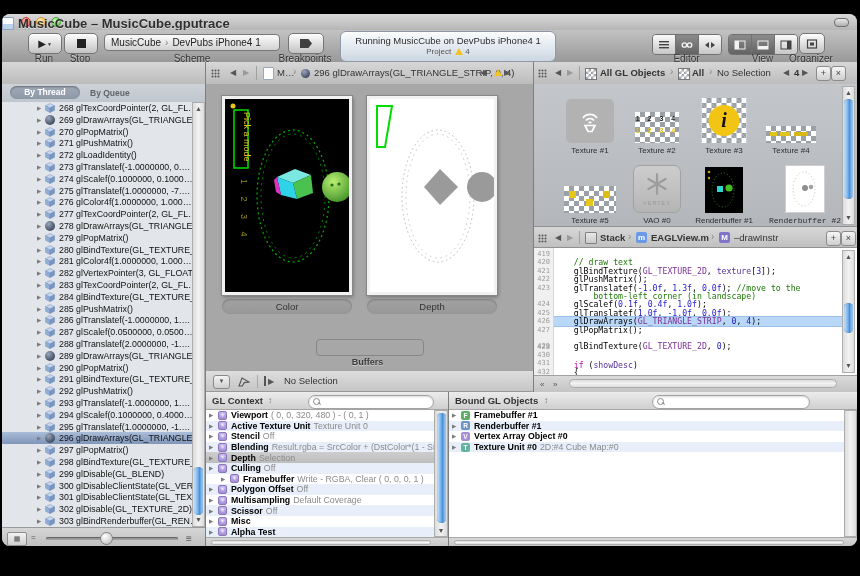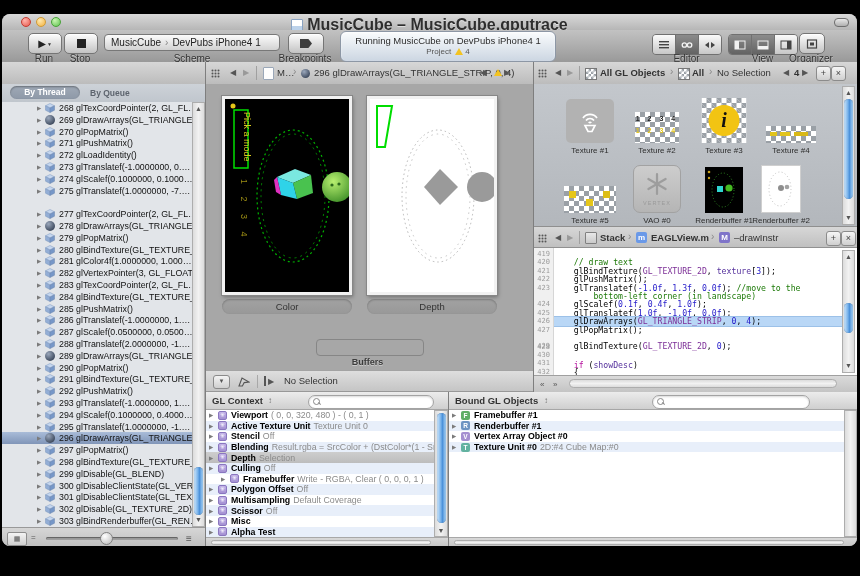--- a/index.html
+++ b/index.html
@@ -4,21 +4,21 @@
 <style>
   html,body{margin:0;padding:0;background:#000;width:860px;height:576px;overflow:hidden;
     font-family:"Liberation Sans",sans-serif;-webkit-font-smoothing:antialiased;}
   .abs{position:absolute;}
   #win{position:absolute;left:2px;top:14px;width:855px;height:532px;border-radius:8px;
     overflow:hidden;background:#aeaeae;box-shadow:0 0 0 1px rgba(0,0,0,.6);}
   
   #titlebar{left:0;top:0;width:855px;height:16px;background:linear-gradient(#d9d9d9,#b6b6b6);
     border-bottom:1px solid #9a9a9a;}
   .light{width:10px;height:10px;border-radius:50%;top:3px;}
-  #title-text{left:0;right:0;top:2px;text-align:center;font-size:16px;font-weight:bold;color:#2e2e2e;
+  #title-text{left:0;right:0;top:2px;text-align:left;font-size:13px;font-weight:bold;color:#2e2e2e;
     text-shadow:0 1px 0 rgba(255,255,255,.5);}
   #doc-icon{display:inline-block;width:10px;height:11px;background:#fff;border:1px solid #8aa3c2;
     vertical-align:-2px;margin-right:4px;border-radius:1px;
     background:linear-gradient(#fff 55%,#bcd2ea 55%);}
   #lozenge{right:8px;top:4px;width:13px;height:7px;border:1px solid #6f6f6f;border-radius:4px;
     background:linear-gradient(#e8e8e8,#b0b0b0);}
   #toolbar{left:0;top:16px;width:855px;height:32px;background:linear-gradient(#c2c2c2,#999);
     border-bottom:1px solid #666;}
   .tb-btn{top:3px;height:19px;border:1px solid #757575;border-radius:5px;
     background:linear-gradient(#fdfdfd,#c3c3c3);box-shadow:inset 0 1px 0 #fff;
@@ -417,20 +417,29 @@
       </div>
       <div class="nav-row" style="top: 82.6px;">
         <div class="nav-tri">▶</div>
         <div class="nav-ic"><svg width="10" height="10" viewBox="0 0 10 10">
             <polygon points="5,0.5 9.5,2.8 5,5 0.5,2.8" fill="#c6d7ef" stroke="#7d96bd" stroke-width="0.5"></polygon>
             <polygon points="0.5,2.8 5,5 5,9.5 0.5,7.2" fill="#93aed6" stroke="#7d96bd" stroke-width="0.5"></polygon>
             <polygon points="9.5,2.8 5,5 5,9.5 9.5,7.2" fill="#7697c8" stroke="#6c87ad" stroke-width="0.5"></polygon>
           </svg></div>
         <div class="nav-txt">275 glTranslatef(1.0000000, -7.…</div>
       </div>
+      <div class="nav-row" style="top: 94.4px;">
+        <div class="nav-tri">▶</div>
+        <div class="nav-ic"><svg width="10" height="10" viewBox="0 0 10 10">
+            <polygon points="5,0.5 9.5,2.8 5,5 0.5,2.8" fill="#c6d7ef" stroke="#7d96bd" stroke-width="0.5"></polygon>
+            <polygon points="0.5,2.8 5,5 5,9.5 0.5,7.2" fill="#93aed6" stroke="#7d96bd" stroke-width="0.5"></polygon>
+            <polygon points="9.5,2.8 5,5 5,9.5 9.5,7.2" fill="#7697c8" stroke="#6c87ad" stroke-width="0.5"></polygon>
+          </svg></div>
+        <div class="nav-txt">276 glColor4f(1.0000000, 1.000…</div>
+      </div>
       <div class="nav-row" style="top: 106.2px;">
         <div class="nav-tri">▶</div>
         <div class="nav-ic"><svg width="10" height="10" viewBox="0 0 10 10">
             <polygon points="5,0.5 9.5,2.8 5,5 0.5,2.8" fill="#c6d7ef" stroke="#7d96bd" stroke-width="0.5"></polygon>
             <polygon points="0.5,2.8 5,5 5,9.5 0.5,7.2" fill="#93aed6" stroke="#7d96bd" stroke-width="0.5"></polygon>
             <polygon points="9.5,2.8 5,5 5,9.5 9.5,7.2" fill="#7697c8" stroke="#6c87ad" stroke-width="0.5"></polygon>
           </svg></div>
         <div class="nav-txt">277 glTexCoordPointer(2, GL_FL…</div>
       </div>
       <div class="nav-row" style="top: 118px;">
@@ -910,21 +919,21 @@
       <div class="tex-cell" style="left: 159px; top: 73px; height: 70px;">
         <div class="tex-thumb" style="width: 38px; height: 46px; background: rgb(0, 0, 0);"><svg width="38" height="46" viewBox="0 0 38 46">
             <ellipse cx="18" cy="23" rx="11" ry="17" fill="none" stroke="#2f8a22" stroke-width="1" stroke-dasharray="1,2.2"></ellipse>
             <rect x="12" y="19" width="6" height="6" fill="#2fd6d0"></rect>
             <circle cx="24" cy="21" r="3.6" fill="#46bb22"></circle>
             <circle cx="4" cy="5" r="1.3" fill="#caa21a"></circle>
             <circle cx="4" cy="11" r="1.2" fill="#caa21a"></circle>
           </svg></div>
         <div class="tex-label">Renderbuffer #1</div>
       </div>
-      <div class="tex-cell" style="left: 216px; top: 73px; height: 70px;">
+      <div class="tex-cell" style="left: 240px; top: 73px; height: 70px; font-family: Liberation Mono, monospace;">
         <div class="tex-thumb" style="width: 38px; height: 46px; background: rgb(255, 255, 255); border: 1px solid rgb(207, 207, 207);"><svg width="38" height="46" viewBox="0 0 38 46">
             <ellipse cx="18" cy="23" rx="11" ry="17" fill="none" stroke="#c2c2c2" stroke-width="1" stroke-dasharray="1,2.4"></ellipse>
             <circle cx="19" cy="22" r="3" fill="#8e8e8e"></circle>
             <circle cx="25" cy="21" r="2.3" fill="#a2a2a2"></circle>
           </svg></div>
         <div class="tex-label">Renderbuffer #2</div>
       </div>
     </div>
   <div class="abs sb-track" style="left:840px;top:72px;width:13px;height:139px;">
     <div class="sb-ar" style="margin-top:1px;">▲</div>

